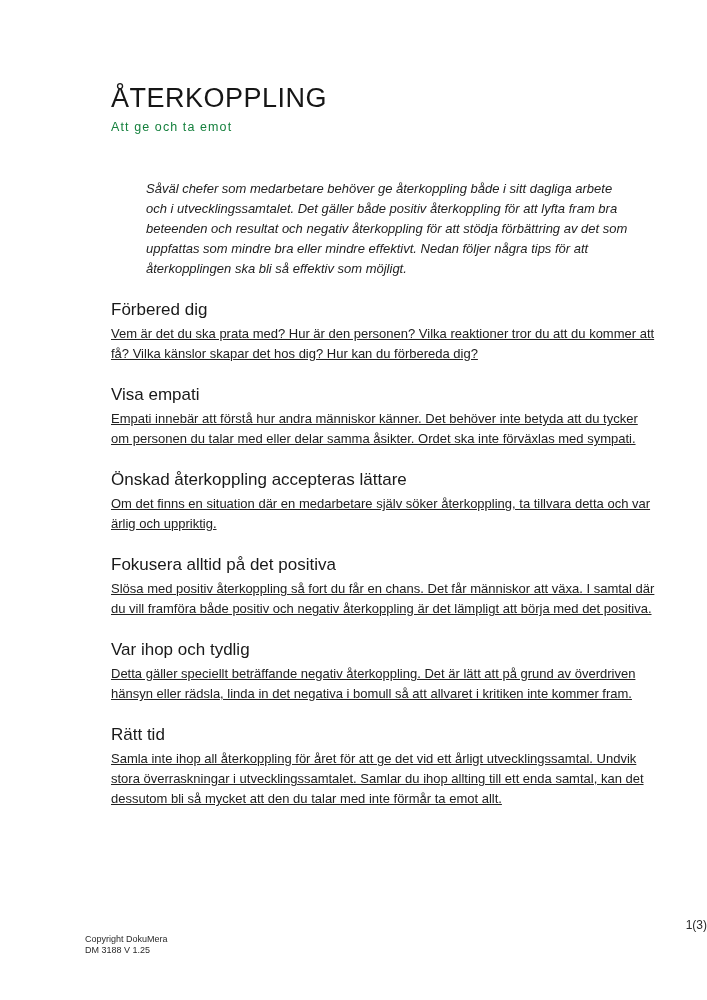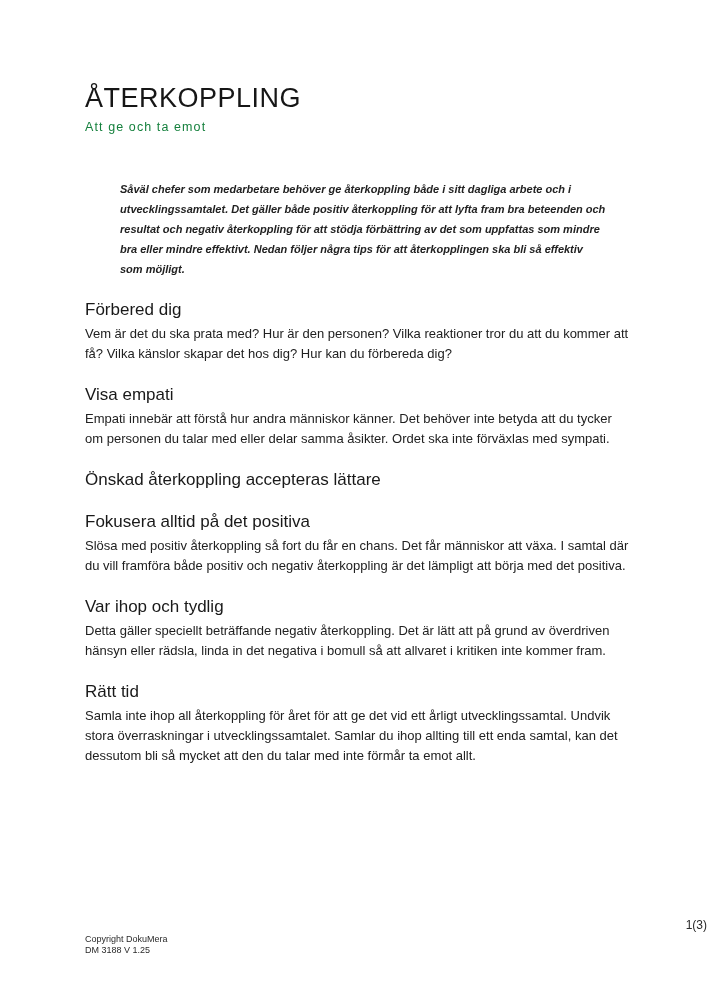--- a/index.html
+++ b/index.html
@@ -13,61 +13,61 @@
     -webkit-font-smoothing: antialiased;
   }
   .page {
     position: relative;
     width: 707px;
     height: 1000px;
     background: #ffffff;
     overflow: hidden;
   }
   .content {
-    padding: 82px 0 0 85px;
+    padding: 82px 0 0 111px;
   }
   .doc-title {
     font-size: 27px;
     font-weight: 400;
     letter-spacing: 0.5px;
     line-height: 32px;
     margin: 0;
     color: #161616;
   }
   .doc-subtitle {
     font-size: 12.5px;
     letter-spacing: 1.1px;
     line-height: 15px;
     margin-top: 6px;
     color: #15803d;
   }
   .intro {
     font-style: italic;
-    font-size: 11px;
+    font-size: 13px;
     line-height: 20px;
     margin: 44px 0 0 35px;
     width: 488px;
     color: #222222;
-    font-weight: bold;
   }
   .section { margin-top: 20px; }
   .section:first-of-type { margin-top: 16px; }
   .section-heading {
     font-size: 17px;
     font-weight: 400;
     line-height: 22px;
     margin: 0 0 3px 0;
     color: #191919;
   }
   .section p {
     font-size: 13px;
     line-height: 20px;
     margin: 0;
     width: 545px;
     color: #212121;
+    text-decoration: underline;
   }
   .section p + p { margin-top: 12px; }
   .page-number {
     position: absolute;
     top: 918px;
     left: 0;
     width: 707px;
     text-align: right;
     font-size: 12px;
     color: #2a2a2a;
@@ -97,20 +97,21 @@
       <p>Vem är det du ska prata med? Hur är den personen? Vilka reaktioner tror du att du kommer att få? Vilka känslor skapar det hos dig? Hur kan du förbereda dig?</p>
     </div>
 
     <div class="section">
       <h2 class="section-heading">Visa empati</h2>
       <p>Empati innebär att förstå hur andra människor känner. Det behöver inte betyda att du tycker om personen du talar med eller delar samma åsikter. Ordet ska inte förväxlas med sympati.</p>
     </div>
 
     <div class="section">
       <h2 class="section-heading">Önskad återkoppling accepteras lättare</h2>
+      <p>Om det finns en situation där en medarbetare själv söker återkoppling, ta tillvara detta och var ärlig och uppriktig.</p>
     </div>
 
     <div class="section">
       <h2 class="section-heading">Fokusera alltid på det positiva</h2>
       <p>Slösa med positiv återkoppling så fort du får en chans. Det får människor att växa. I samtal där du vill framföra både positiv och negativ återkoppling är det lämpligt att börja med det positiva.</p>
     </div>
 
     <div class="section">
       <h2 class="section-heading">Var ihop och tydlig</h2>
       <p>Detta gäller speciellt beträffande negativ återkoppling. Det är lätt att på grund av överdriven hänsyn eller rädsla, linda in det negativa i bomull så att allvaret i kritiken inte kommer fram.</p>

